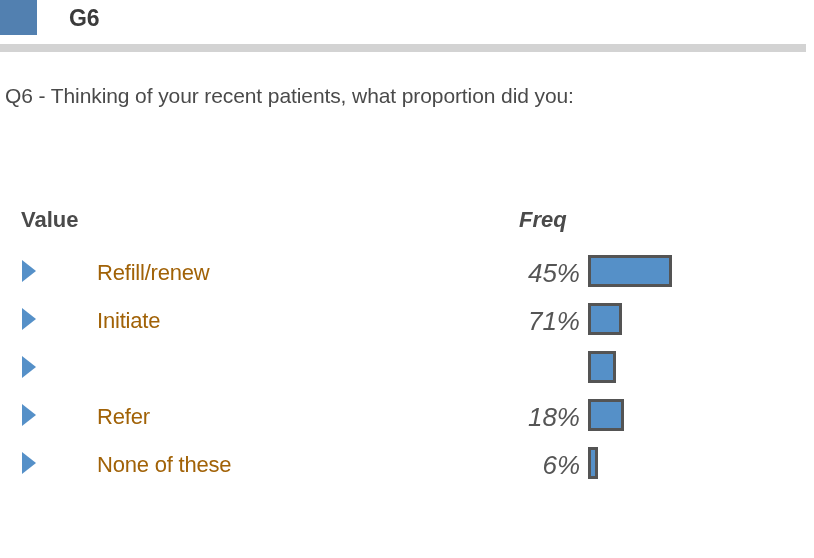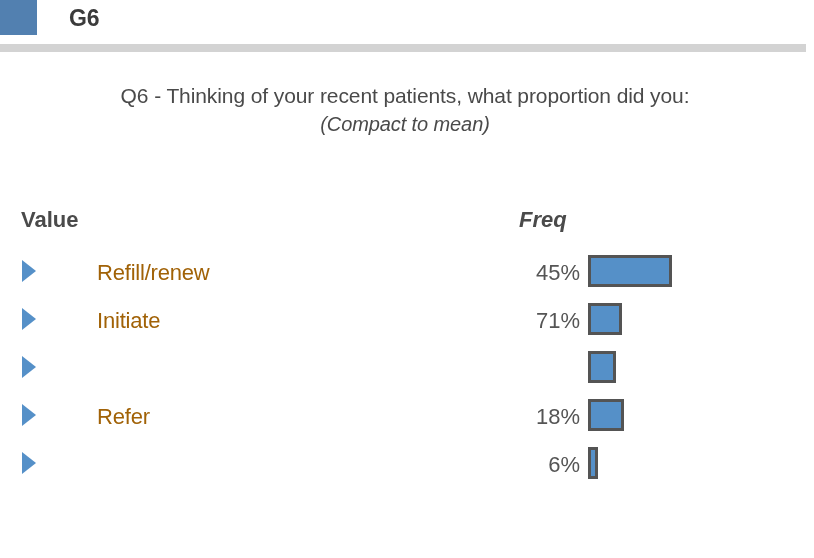--- a/index.html
+++ b/index.html
@@ -50,21 +50,20 @@
     height: 8px;
     background: #d3d3d3;
   }
 
   
   .question {
     position: absolute;
     left: 5px;
     top: 82px;
     width: 800px;
-    text-align: center;
   }
   .question-line1 {
     font-size: 21px;
     color: #4a4a4a;
     line-height: 28px;
     font-weight: normal;
     letter-spacing: -0.1px;
   }
   .question-line2 {
     font-size: 20px;
@@ -131,23 +130,24 @@
     line-height: 44px;
     letter-spacing: -0.2px;
     white-space: nowrap;
   }
   .row-pct {
     position: absolute;
     left: 430px;
     top: 0;
     width: 150px;
     text-align: right;
-    font-size: 22px;
+    font-size: 26px;
     color: #555555;
     line-height: 44px;
+    font-style: italic;
   }
   .row-bar {
     position: absolute;
     left: 588px;
     top: 4px;
     height: 32px;
     box-sizing: border-box;
     background: #5590c8;
     border: 3px solid #545454;
   }
@@ -156,21 +156,20 @@
 <body>
 
 <div class="header">
   <div class="header-swatch" style="background: rgb(82, 128, 176);"></div>
   <div class="header-title">G6</div>
 </div>
 <div class="header-rule" style="background: rgb(211, 211, 211);"></div>
 
 <div class="question">
   <div class="question-line1">Q6 - Thinking of your recent patients, what proportion did you:</div>
-  <div class="question-line2">(Compact to mean)</div>
 </div>
 
 <div class="table">
 
   <div class="table-head">
     <div class="col-value-head">Value</div>
     <div class="col-freq-head">Freq</div>
   </div>
 
   <div class="rows">
@@ -196,18 +195,19 @@
 
     <div class="row">
       <div class="row-arrow" style="border-left-color: rgb(85, 144, 200);"></div>
       <div class="row-label">Refer</div>
       <div class="row-pct">18%</div>
       <div class="row-bar" style="width: 36px; background: rgb(85, 144, 200); border-color: rgb(84, 84, 84);"></div>
     </div>
 
     <div class="row">
       <div class="row-arrow" style="border-left-color: rgb(85, 144, 200);"></div>
+      <div class="row-label">None of these</div>
       <div class="row-pct">6%</div>
       <div class="row-bar" style="width: 10px; background: rgb(85, 144, 200); border-color: rgb(84, 84, 84);"></div>
     </div>
 
   </div>
 </div>
 
 </body></html>

